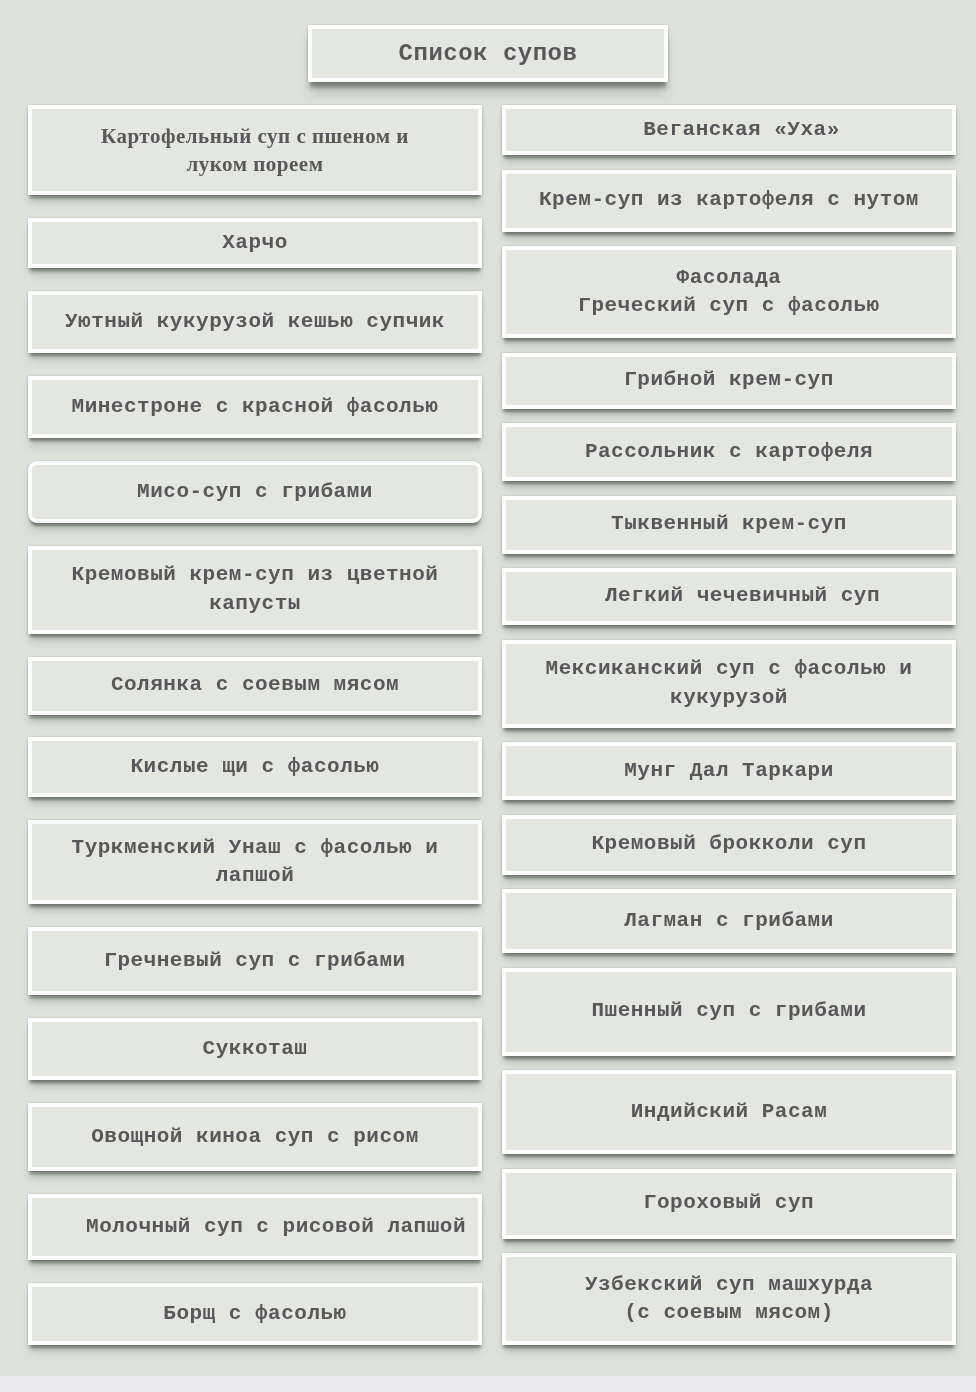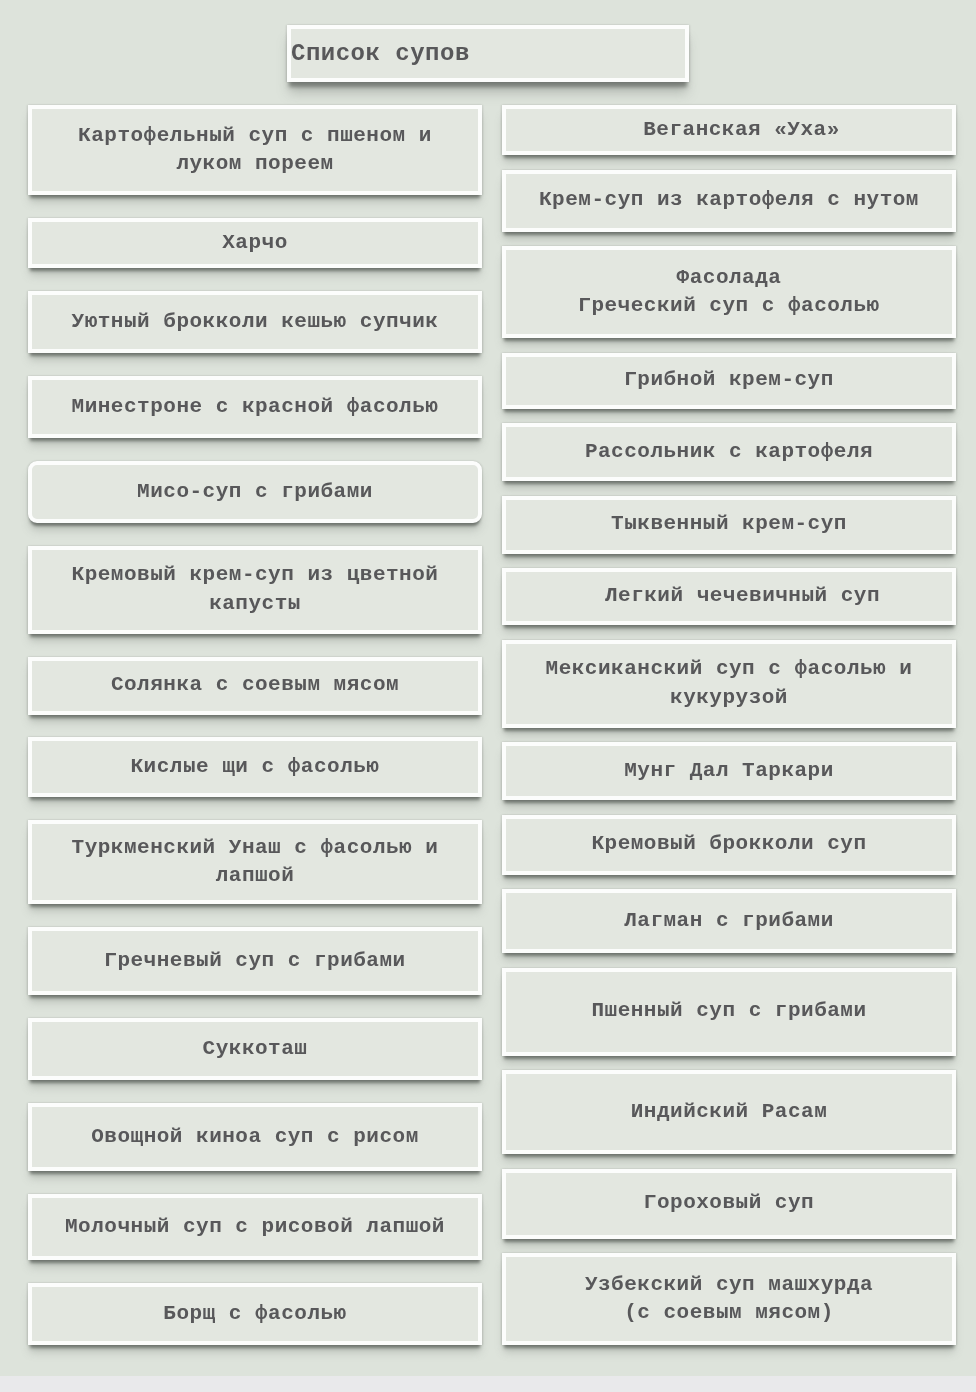--- a/index.html
+++ b/index.html
@@ -6,26 +6,26 @@
   .page{
     position:relative;
     width:976px;
     height:1392px;
     background:var(--page-bg,#dde3db);
     overflow:hidden;
     font-family:"Liberation Mono","DejaVu Sans Mono",monospace;
   }
   .title-box{
     box-sizing:border-box;
-    width:402px;
+    width:360px;
     min-height:57px;
     margin:25px auto 0;
     background:var(--box-fill,#e3e7e0);
     border:4px solid var(--box-border,#fcfdfc);
-    display:flex;align-items:center;
+    display:flex;align-items:center;justify-content:center;
     box-shadow:
       0 7px 4px -2px rgba(80,85,80,.62),
       0 13px 11px -2px rgba(118,124,118,.38),
       1px 0 2px rgba(0,0,0,.10),
       -1px 0 2px rgba(0,0,0,.10);
   }
   .title-label{
     font-weight:bold;
     font-size:24px;
     letter-spacing:.5px;
@@ -74,29 +74,29 @@
 </style>
 </head>
 <body>
 
 <div class="page" style="--page-bg: #dde3db; --box-fill: #e3e7e0; --box-border: #fcfdfc; --text-color: #58585a; --strip-color: #e9e9eb;">
   <div class="title-box">
     <span class="title-label">Список супов</span>
   </div>
   <div class="columns">
     <div class="col">
-        <div class="box" style="min-height: 90px;">
+        <div class="box" style="min-height: 90px; font-family: Liberation Serif, serif;">
     <span class="box-label">Картофельный суп с пшеном и
 луком пореем</span>
   </div>
         <div class="box" style="min-height: 50px;">
     <span class="box-label">Харчо</span>
   </div>
         <div class="box" style="min-height: 62px;">
-    <span class="box-label">Уютный брокколи кешью супчик</span>
+    <span class="box-label">Уютный кукурузой кешью супчик</span>
   </div>
         <div class="box" style="min-height: 62px;">
     <span class="box-label">Минестроне с красной фасолью</span>
   </div>
         <div class="box" style="min-height: 62px; border-radius: 9px;">
     <span class="box-label">Мисо-суп с грибами</span>
   </div>
         <div class="box" style="min-height: 88px;">
     <span class="box-label">Кремовый крем-суп из цветной
 капусты</span>
@@ -113,21 +113,21 @@
   </div>
         <div class="box" style="min-height: 68px;">
     <span class="box-label">Гречневый суп с грибами</span>
   </div>
         <div class="box" style="min-height: 62px;">
     <span class="box-label">Суккоташ</span>
   </div>
         <div class="box" style="min-height: 68px;">
     <span class="box-label">Овощной киноа суп с рисом</span>
   </div>
-        <div class="box" style="min-height: 66px;">
+        <div class="box" style="min-height: 66px; justify-content: flex-end;">
     <span class="box-label">Молочный суп с рисовой лапшой</span>
   </div>
         <div class="box" style="min-height: 62px;">
     <span class="box-label">Борщ с фасолью</span>
   </div>
       </div>
     <div class="col">
         <div class="box" style="min-height: 50px; padding-left: 25px;">
     <span class="box-label">Веганская «Уха»</span>
   </div>

